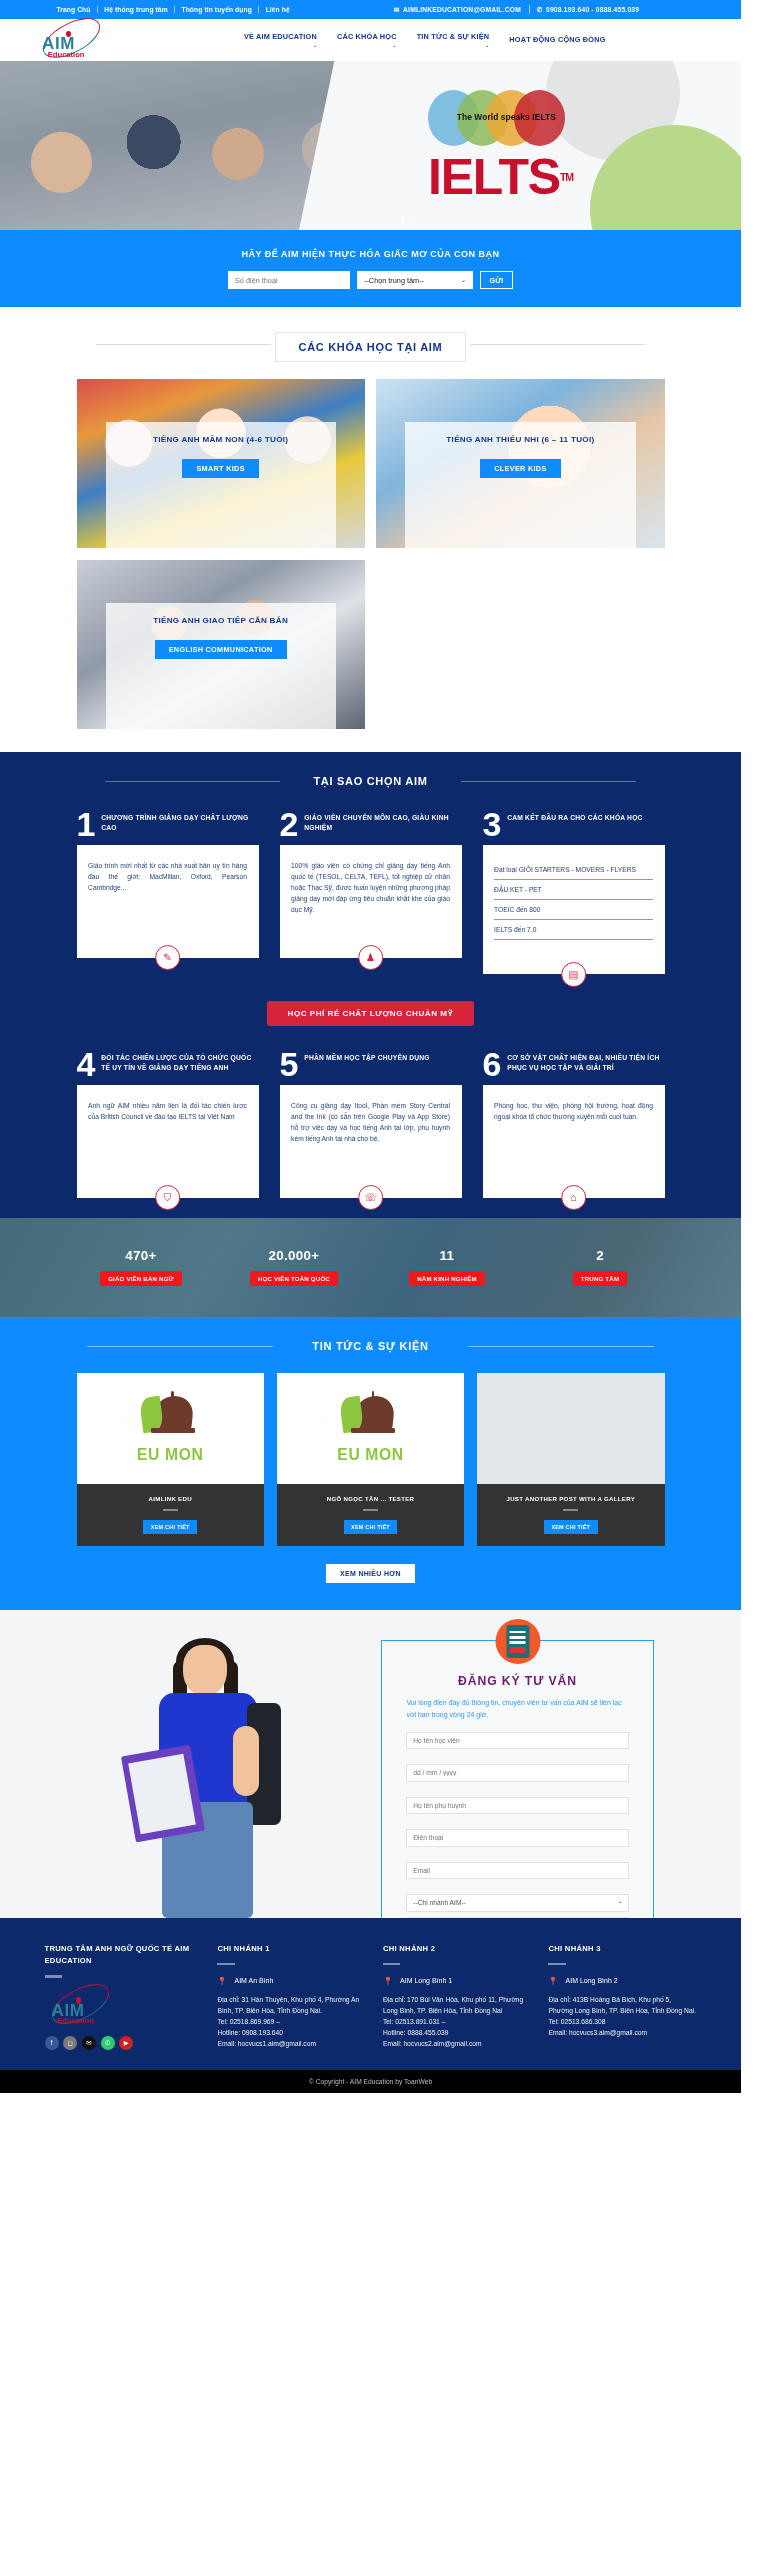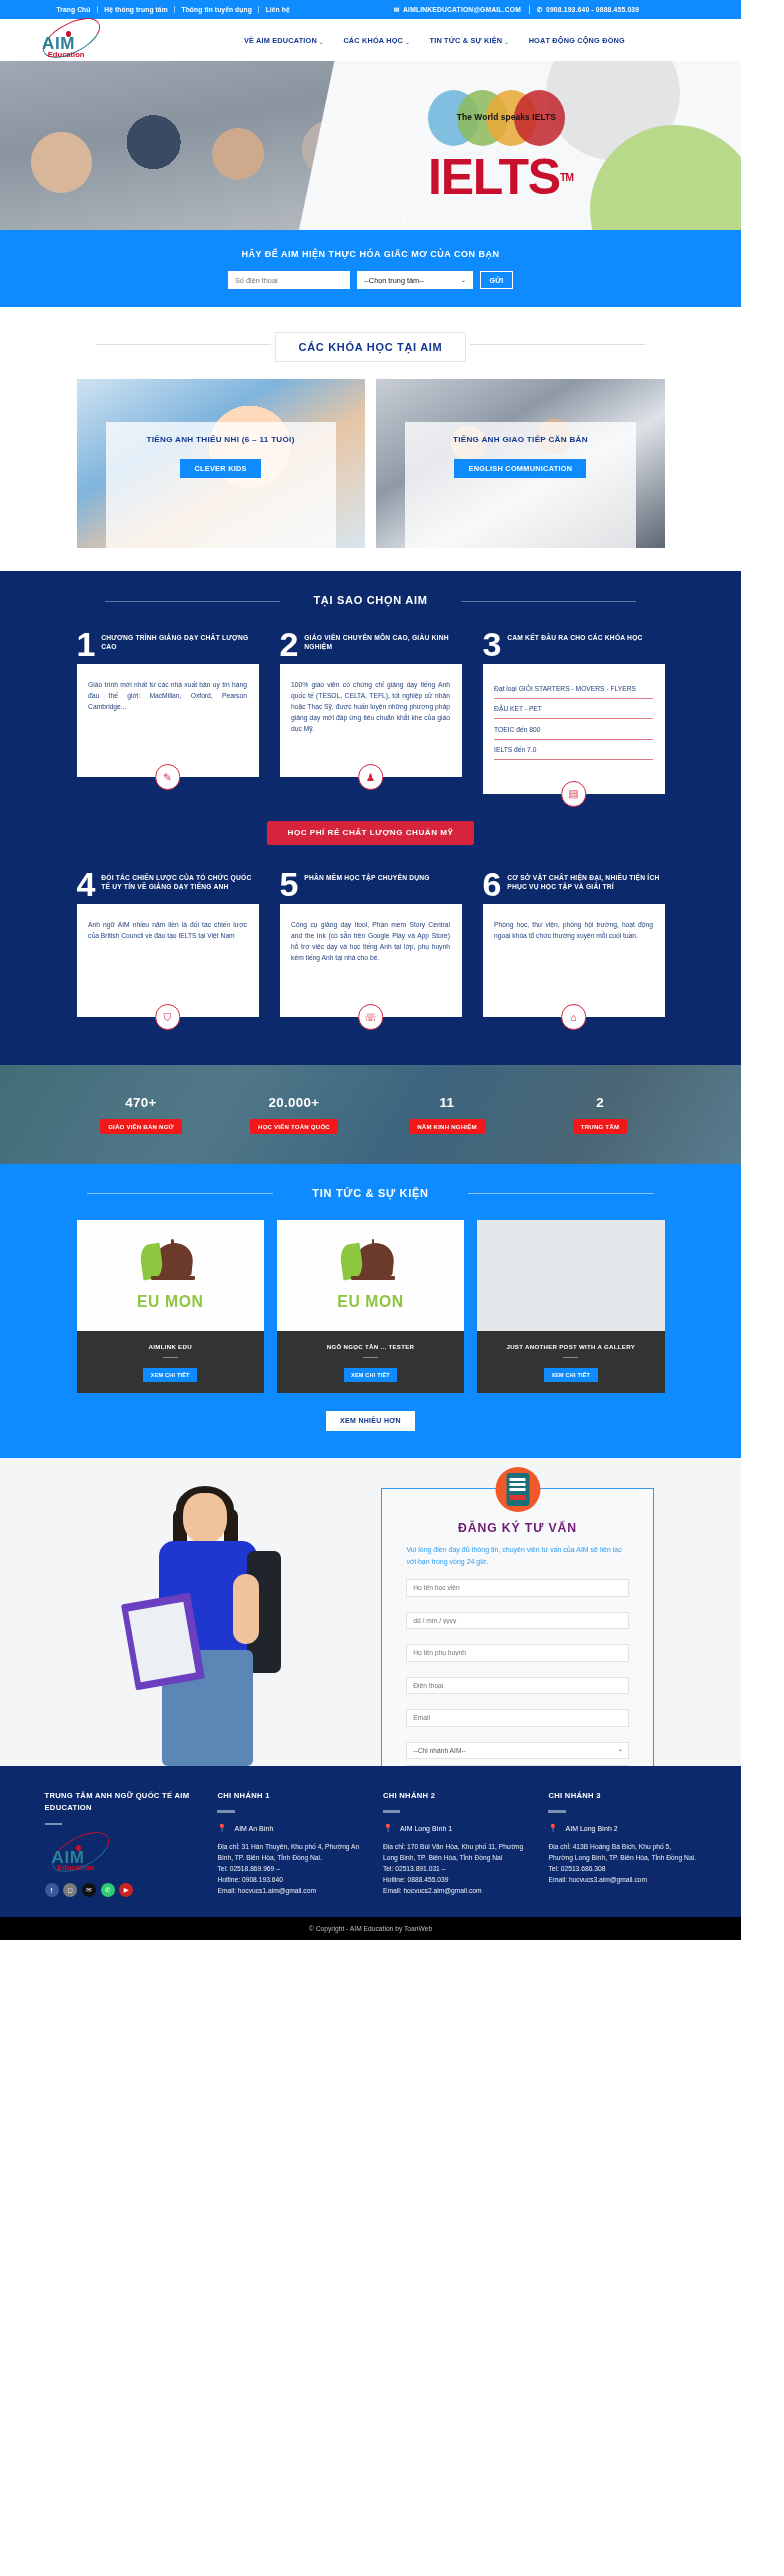--- a/index.html
+++ b/index.html
@@ -51,20 +51,21 @@
     align-items: center;
     position: relative;
   }
   .logo-wrap { margin-left: 35px; width: 87px; position: relative; height: 37px; }
   .nav { display: flex; align-items: center; margin-left: 122px; gap: 20px; }
   .nav-item {
     display: flex; align-items: flex-end; gap: 2.3px;
     color: #12368f; font-weight: bold; font-size: 7.3px;
     letter-spacing: 0.2px; text-decoration: none;
     white-space: nowrap;
+    flex-direction: column;
   }
   .caret { font-size: 4.7px; color:#12368f; }
 
   
   .hero {
     height: 169px;
     position: relative;
     overflow: hidden;
     background: linear-gradient(to right, #cfd4d8 0%, #c7ccd2 30%, #eceff1 55%, #f6f7f8 100%);
   }
@@ -174,21 +175,21 @@
   .cc-title {
     margin-top: 12.8px; font-size: 8.1px; font-weight:bold; color:#12368f; letter-spacing:0.3px;
     text-align:center;
   }
   .cc-btn {
     margin-top: 15px; background:#0d8bff; color:#fff; border:none;
     padding: 5.2px 14px; font-size: 7.3px; font-weight: bold; letter-spacing:0.3px; cursor:pointer;
   }
 
   
-  .why { background:#0c2a6b; padding: 23px 0 48px; color:#fff; }
+  .why { background:#0c2a6b; padding: 23px 0 20px; color:#fff; }
   .why-title-wrap { text-align:center; position:relative; padding-bottom: 24.4px; }
   .why-title { font-size: 11px; font-weight:bold; letter-spacing:0.7px; display:inline-block; position:relative; z-index:2; padding: 0 10.5px; background:#0c2a6b;}
   .why-line { position:absolute; top: 6.4px; height:0.6px; background: rgba(255,255,255,.35); width: 175px;}
   .why-line.l { left: 105px; } .why-line.r { right: 105px; }
   .why-grid { width: 588px; margin: 0 auto; display:grid; grid-template-columns: repeat(3, 1fr); gap: 21px; }
   .feat { position:relative; }
   .feat-head { display:flex; align-items:flex-start; gap: 5.8px; min-height: 30px; }
   .feat-num { font-size: 34px; font-weight: 900; line-height: 27px; color:#fff; }
   .feat-h { font-size: 6.7px; font-weight:bold; letter-spacing:0.2px; line-height: 9.3px; padding-top: 2.3px;}
   .feat-box {
@@ -412,20 +413,27 @@
   </div>
 
   <div class="sec-title-wrap">
     <div class="line l"></div>
     <div class="line r"></div>
     <div class="sec-title">CÁC KHÓA HỌC TẠI AIM</div>
   </div>
 
   <div class="courses">
     <div class="course-card">
+      <div class="cc-img cc-1"></div>
+      <div class="cc-overlay">
+        <div class="cc-title">TIẾNG ANH MẦM NON (4-6 TUỔI)</div>
+        <button class="cc-btn">SMART KIDS</button>
+      </div>
+    </div>
+    <div class="course-card">
       <div class="cc-img cc-2"></div>
       <div class="cc-overlay">
         <div class="cc-title">TIẾNG ANH THIẾU NHI (6 – 11 TUỔI)</div>
         <button class="cc-btn">CLEVER KIDS</button>
       </div>
     </div>
     <div class="course-card">
       <div class="cc-img cc-4"></div>
       <div class="cc-overlay">
         <div class="cc-title">TIẾNG ANH GIAO TIẾP CĂN BẢN</div>

